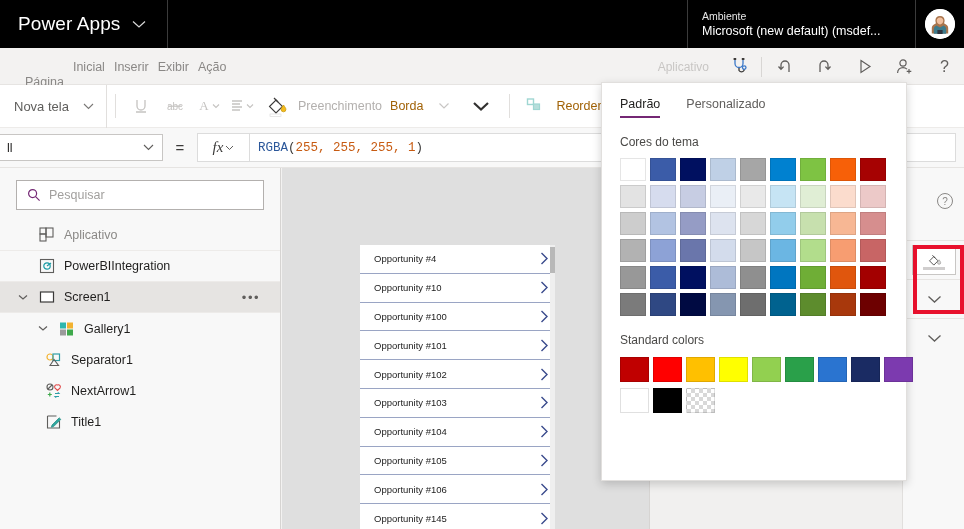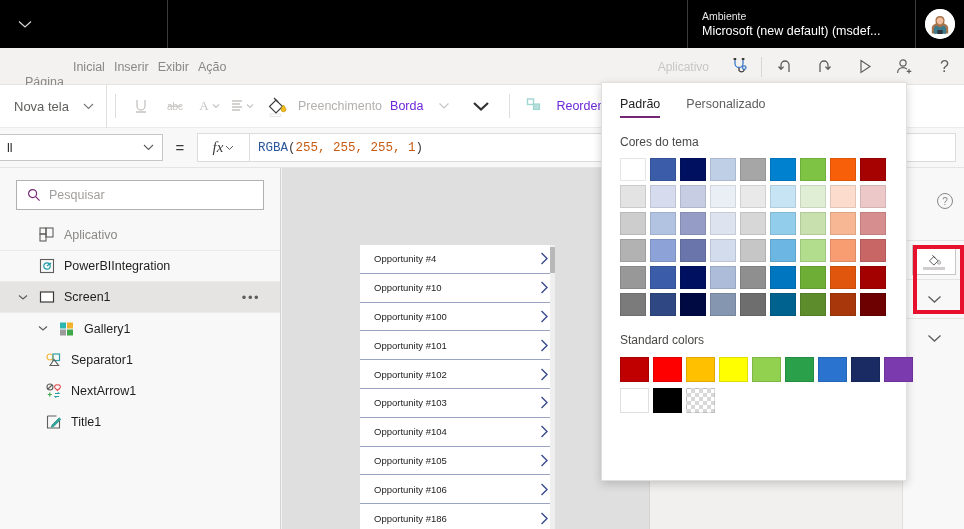--- a/index.html
+++ b/index.html
@@ -101,21 +101,21 @@
     border-right: 1px solid #e1dfdd;
     color: #5f5e5c; font-size: 13px;
   }
   .tb-btn {
     min-width: 34px; height: 43px;
     display: flex; align-items: center; justify-content: center;
     color: #c5c3c1;
   }
   .tb-btn.dim { color: #c8c6c4; }
   .tb-text { font-size: 12.5px; color: #b3b0ae; padding: 0 4px; }
-  .tb-text.ghost { color: #6d28d9; }
+  .tb-text.ghost { color: #a16207; }
   .tb-sep { width: 1px; height: 24px; background: #e1dfdd; margin: 0 8px; }
   .chev-big { font-size: 15px; color: #323130; font-weight: bold; padding: 0 10px;}
 
   
   .formulabar {
     position: absolute; left: 0; top: 128px;
     width: 964px; height: 40px;
     background: #f8f8f8;
     border-bottom: 1px solid #e6e4e2;
     display: flex; align-items: center;
@@ -303,20 +303,21 @@
   }
   svg { display: block; }
 </style>
 </head>
 <body>
 
 <div id="app">
 
   <div class="topbar">
     <div class="brand">
+      <span class="brand-title">Power Apps</span>
       <span class="brand-chevron">
         <svg width="14" height="9" viewBox="0 0 14 9">
             <path d="M1 1.5 L7 7 L13 1.5" stroke="#d8d8d8" stroke-width="1.2" fill="none"></path>
           </svg>
       </span>
     </div>
     <div class="topbar-spacer"></div>
     <div class="env-block">
       <span class="env-label">Ambiente</span>
       <span class="env-value">Microsoft (new default) (msdef...</span>
@@ -650,21 +651,21 @@
         </div>
         <div class="gal-item">
           <span>Opportunity #106</span>
           <span class="gal-arrow">
             <svg width="9" height="13" viewBox="0 0 9 13">
                 <path d="M1.5 1 L7 6.5 L1.5 12" stroke="#3a4a8c" stroke-width="1.4" fill="none"></path>
               </svg>
           </span>
         </div>
         <div class="gal-item">
-          <span>Opportunity #186</span>
+          <span>Opportunity #145</span>
           <span class="gal-arrow">
             <svg width="9" height="13" viewBox="0 0 9 13">
                 <path d="M1.5 1 L7 6.5 L1.5 12" stroke="#3a4a8c" stroke-width="1.4" fill="none"></path>
               </svg>
           </span>
         </div>
         <div class="gal-scroll">
           <div class="gal-thumb"></div>
         </div>
       </div>

